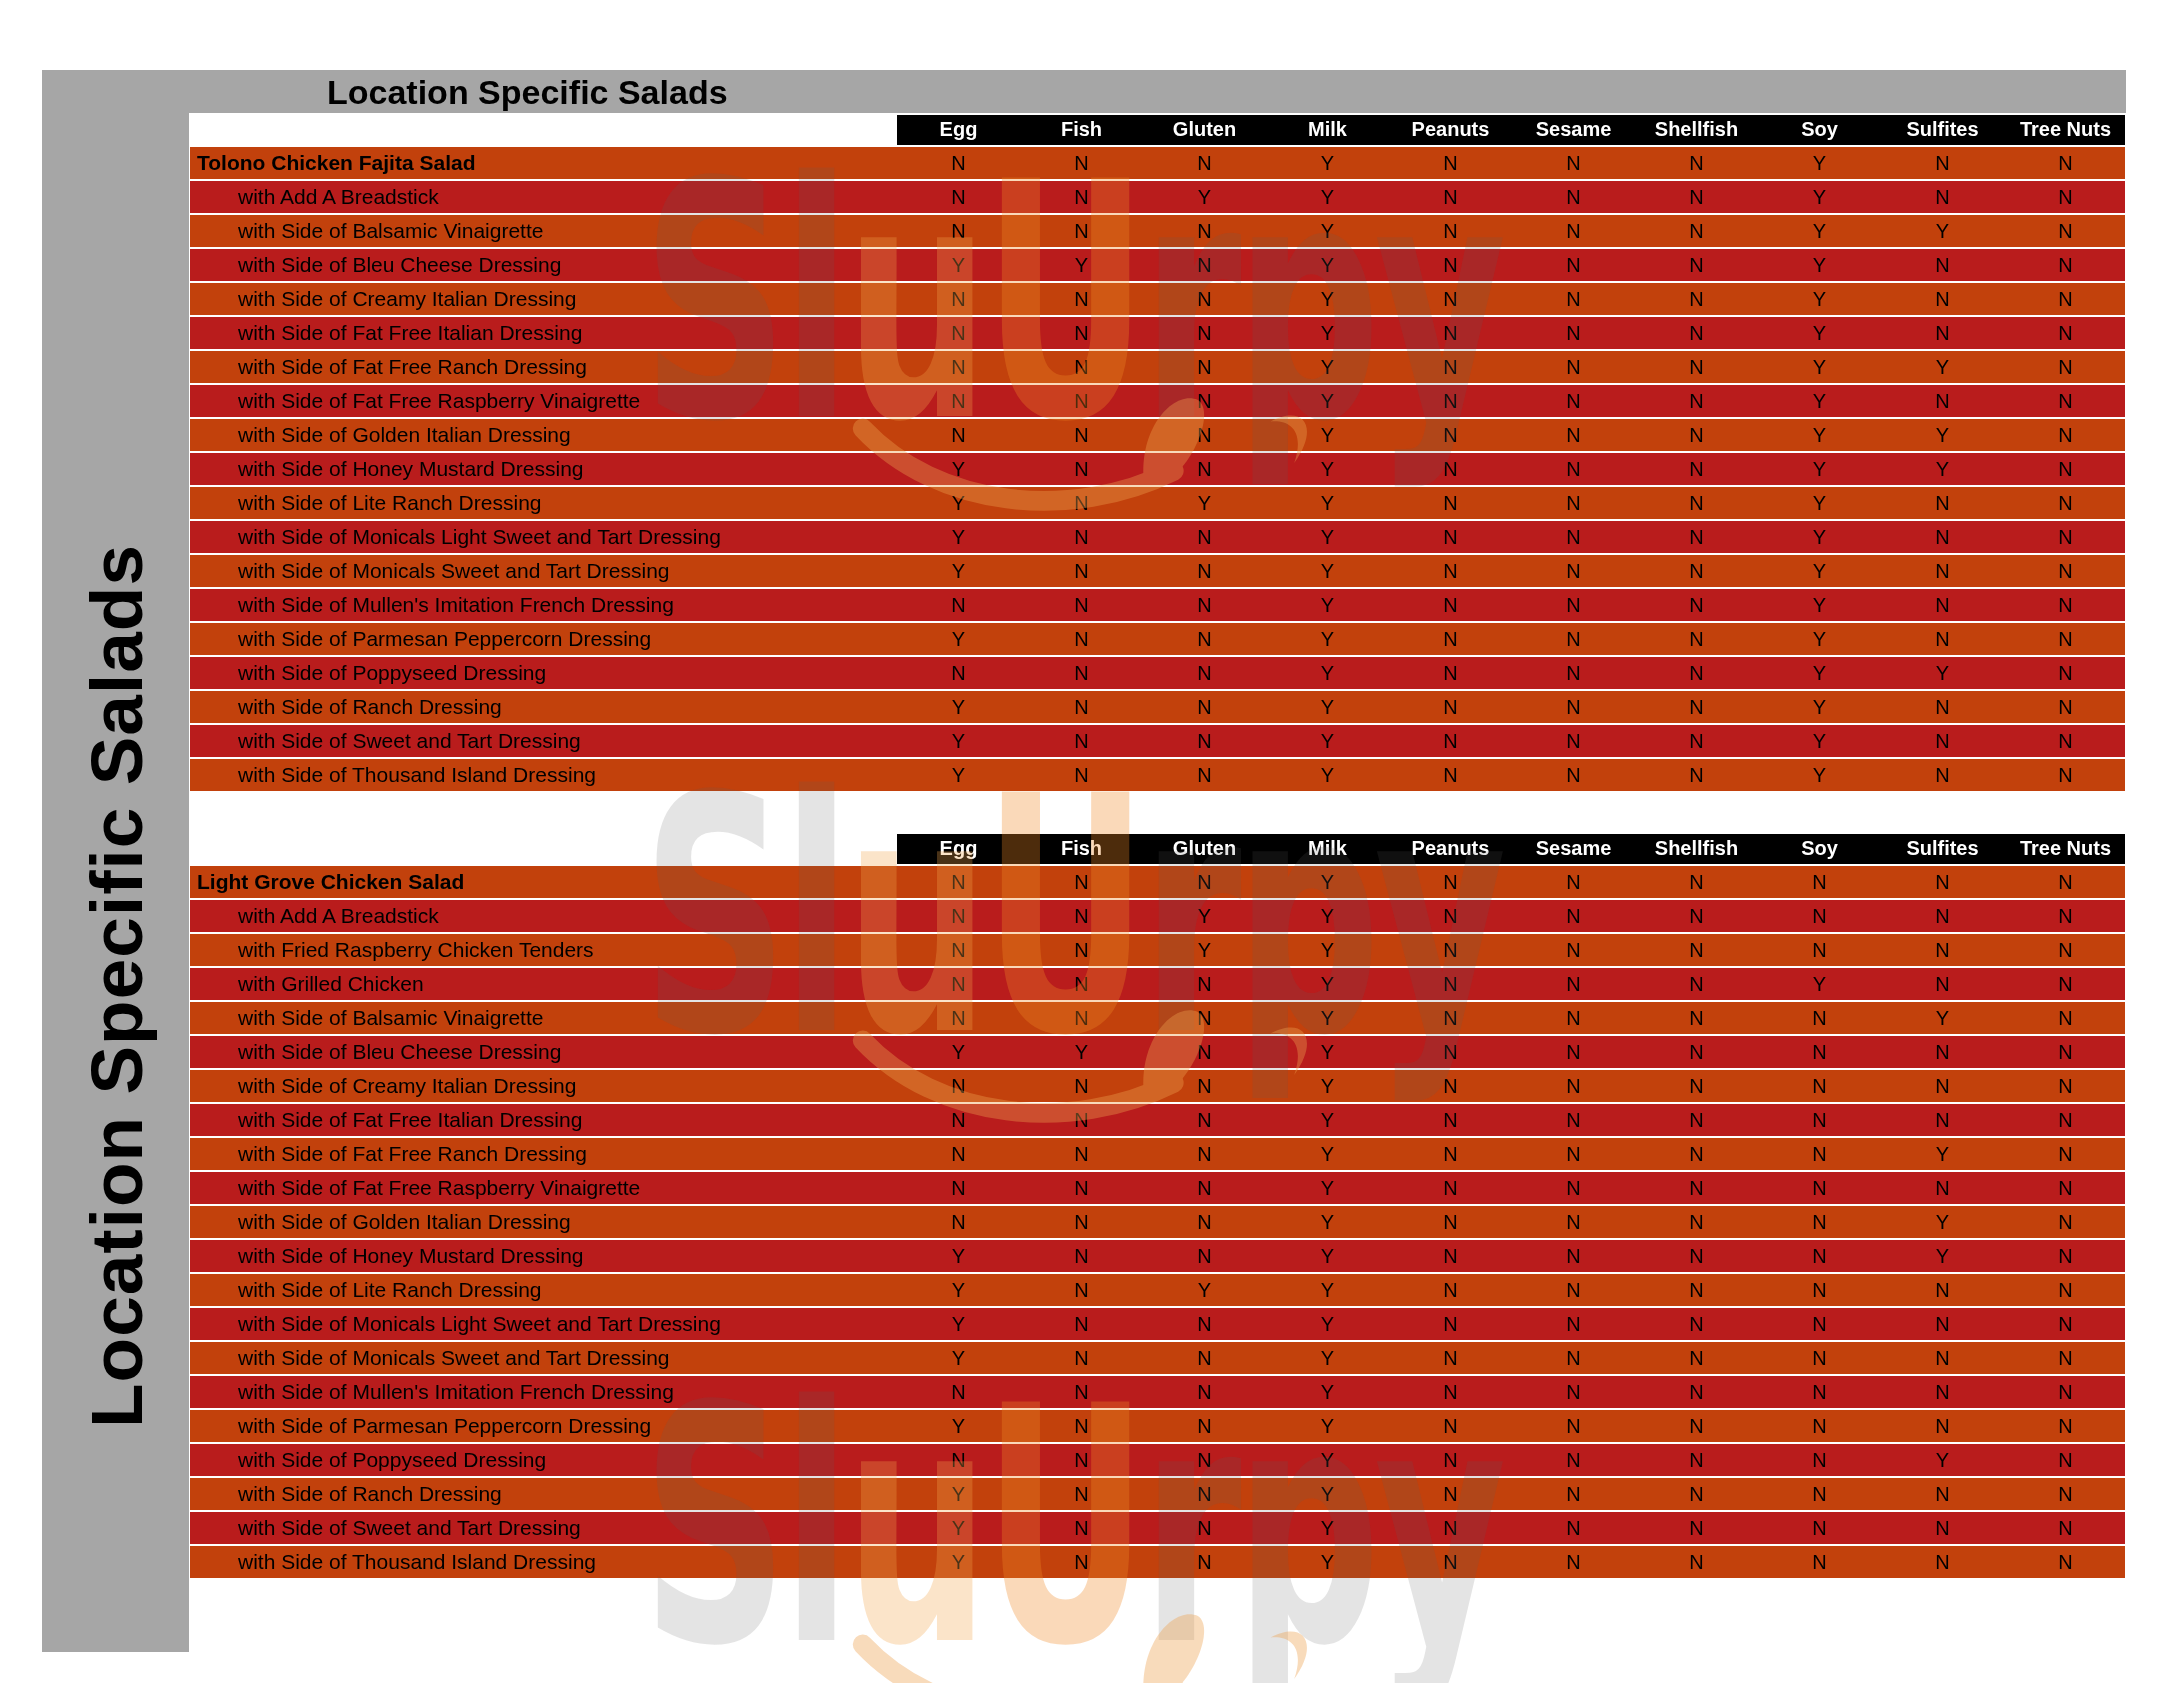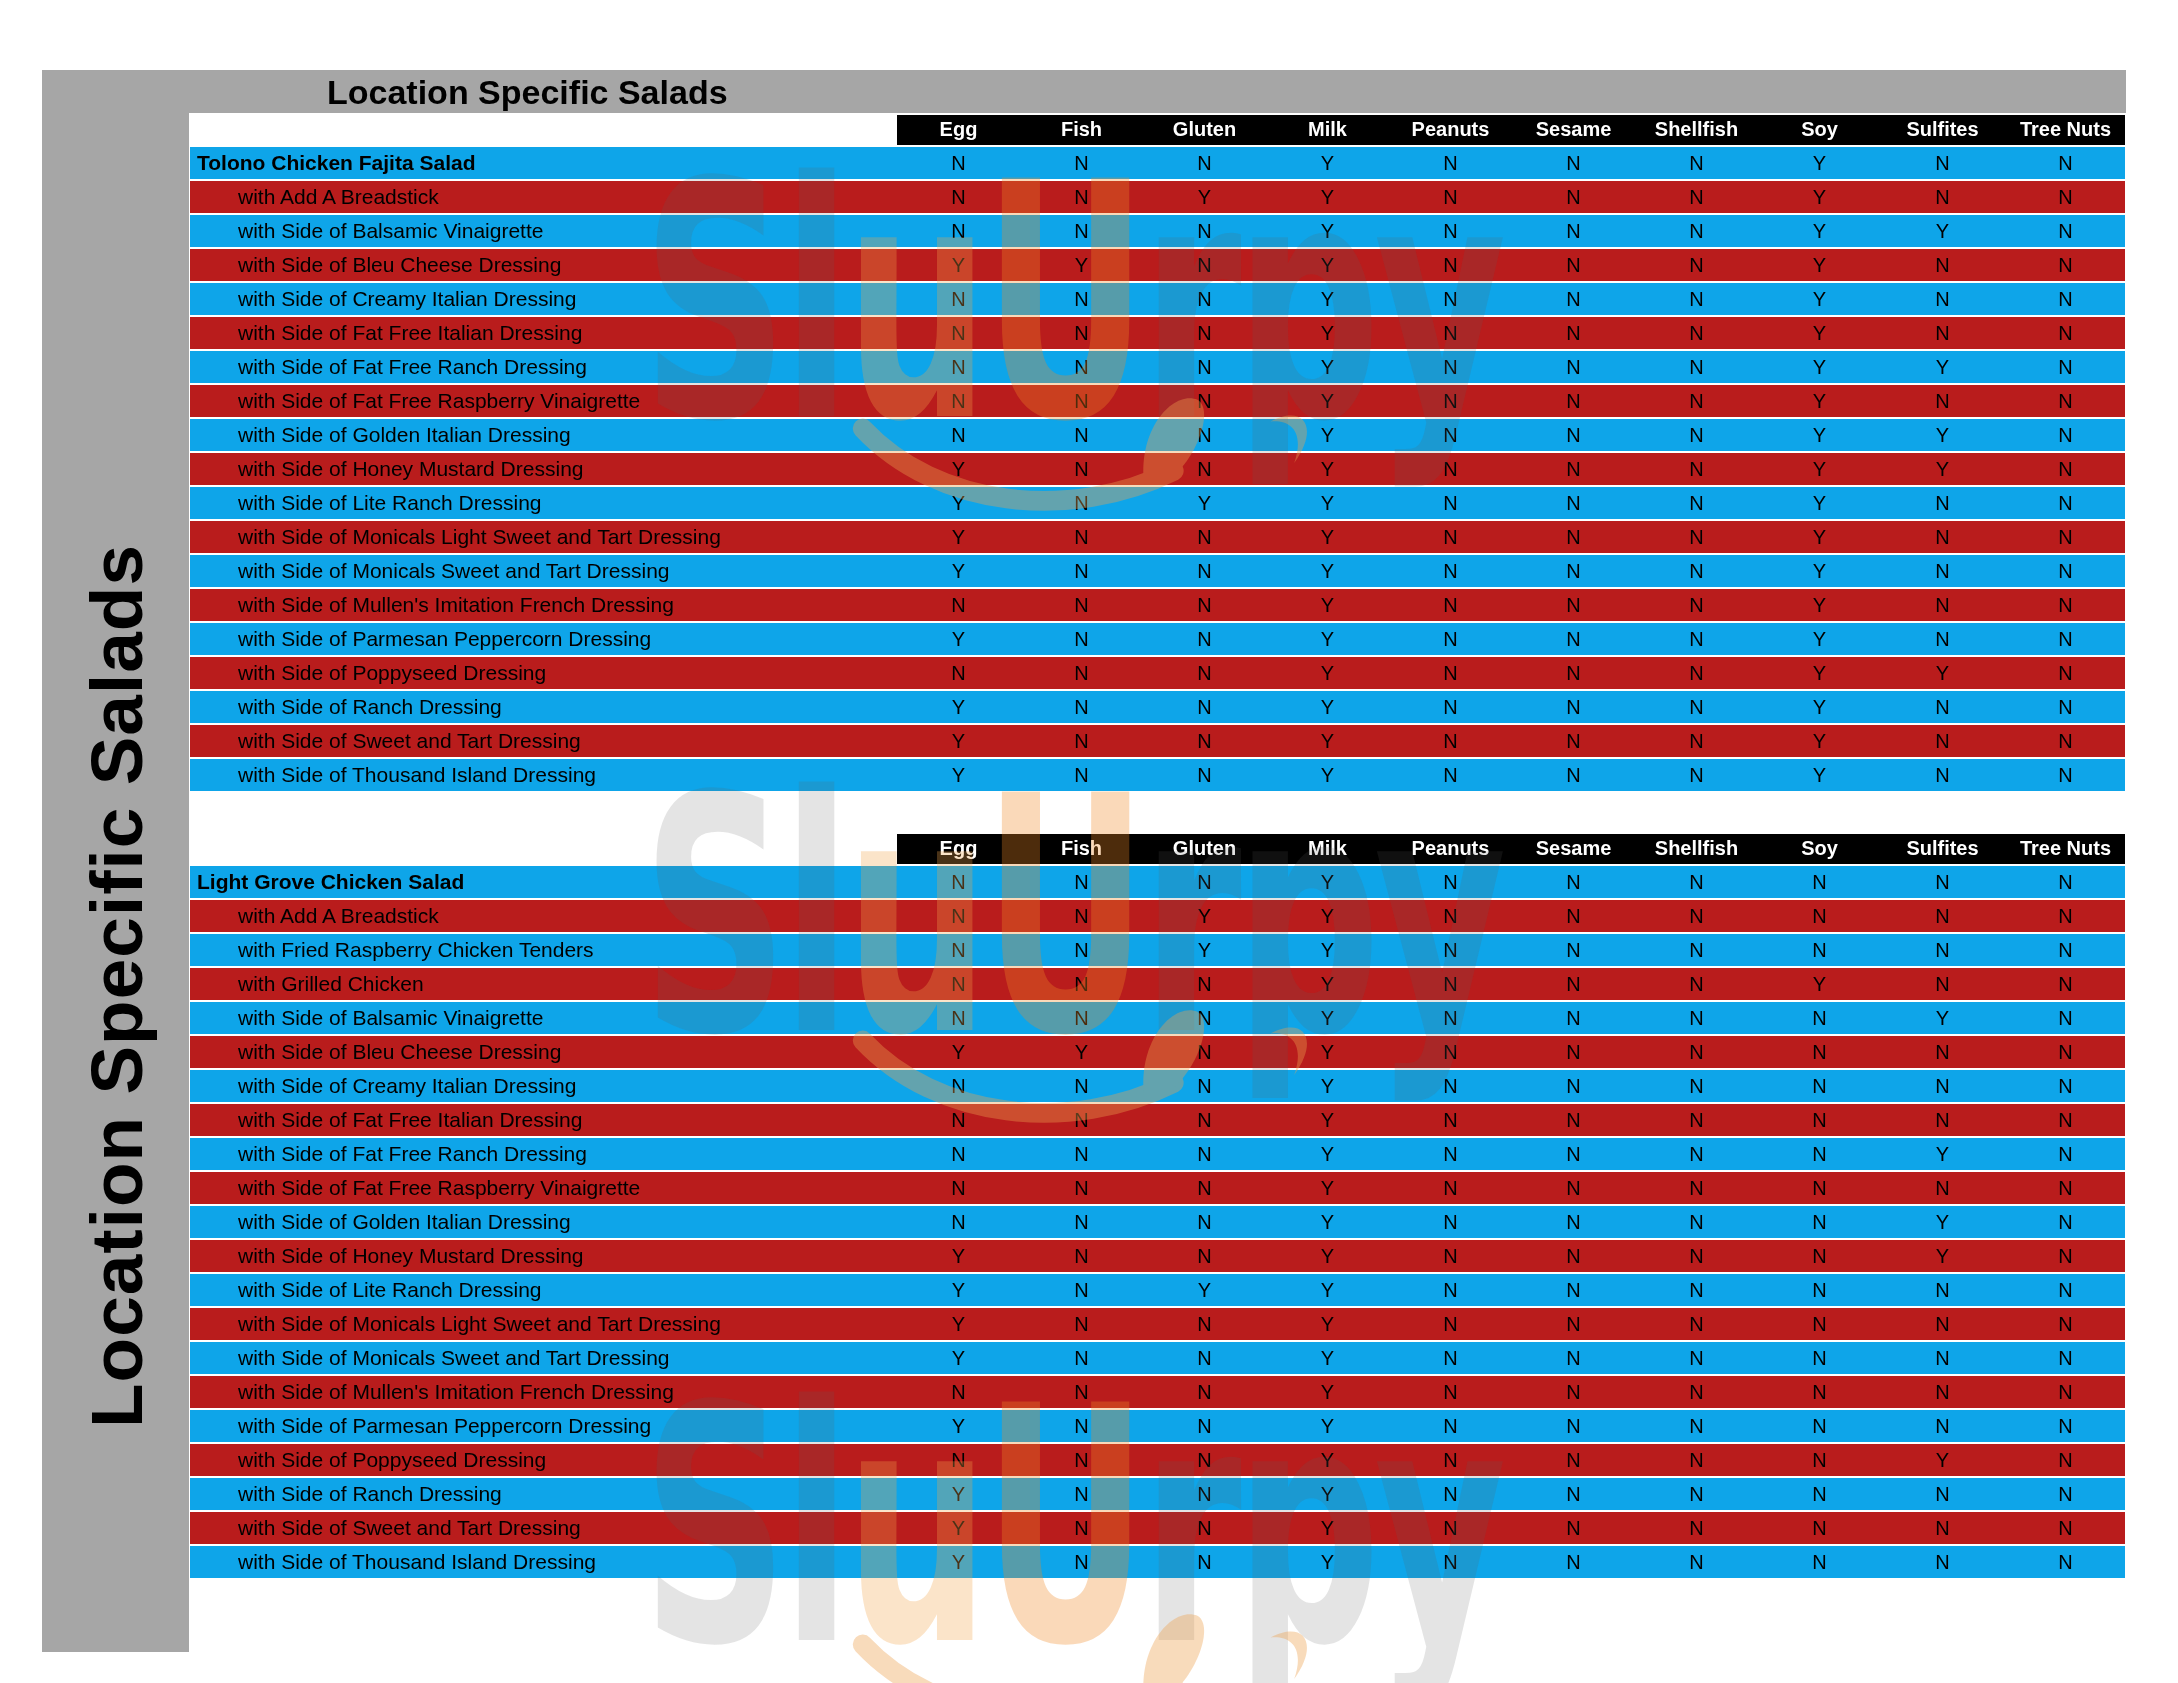--- a/index.html
+++ b/index.html
@@ -14,21 +14,21 @@
           white-space:nowrap;font-size:73px;font-weight:bold;letter-spacing:1px;color:#000;}
 
   
   .tblock{position:absolute;left:190px;width:1935px;}
   .t1{top:87px;}
   .t2{top:806px;}
   .thead{position:absolute;left:707px;top:0;width:1228px;height:30px;background:#000;display:flex;}
   .col{flex:0 0 123px;text-align:center;color:#fff;font-weight:bold;font-size:20px;line-height:29px;}
   .tbody{position:absolute;left:0;top:32px;width:1935px;}
   .row{position:relative;height:34px;box-sizing:border-box;border-bottom:2px solid #fff;}
-  .row.gray{background:#0ea5e9;}
+  .row.gray{background:#c2410c;}
   .row.white{background:#b91c1c;}
   .label{position:absolute;left:48px;top:0;line-height:32px;font-size:21px;white-space:nowrap;}
   .label.bold{left:7px;font-weight:bold;}
   .cells{position:absolute;left:707px;top:0;width:1228px;display:flex;}
   .cell{flex:0 0 123px;text-align:center;font-size:20px;line-height:32px;}
 
   
   .wm{position:absolute;left:642px;z-index:6;pointer-events:none;white-space:nowrap;
       font-family:"DejaVu Sans",sans-serif;font-weight:bold;font-size:327px;line-height:1;
       letter-spacing:-10px;transform:scaleX(0.62);transform-origin:left top;}

